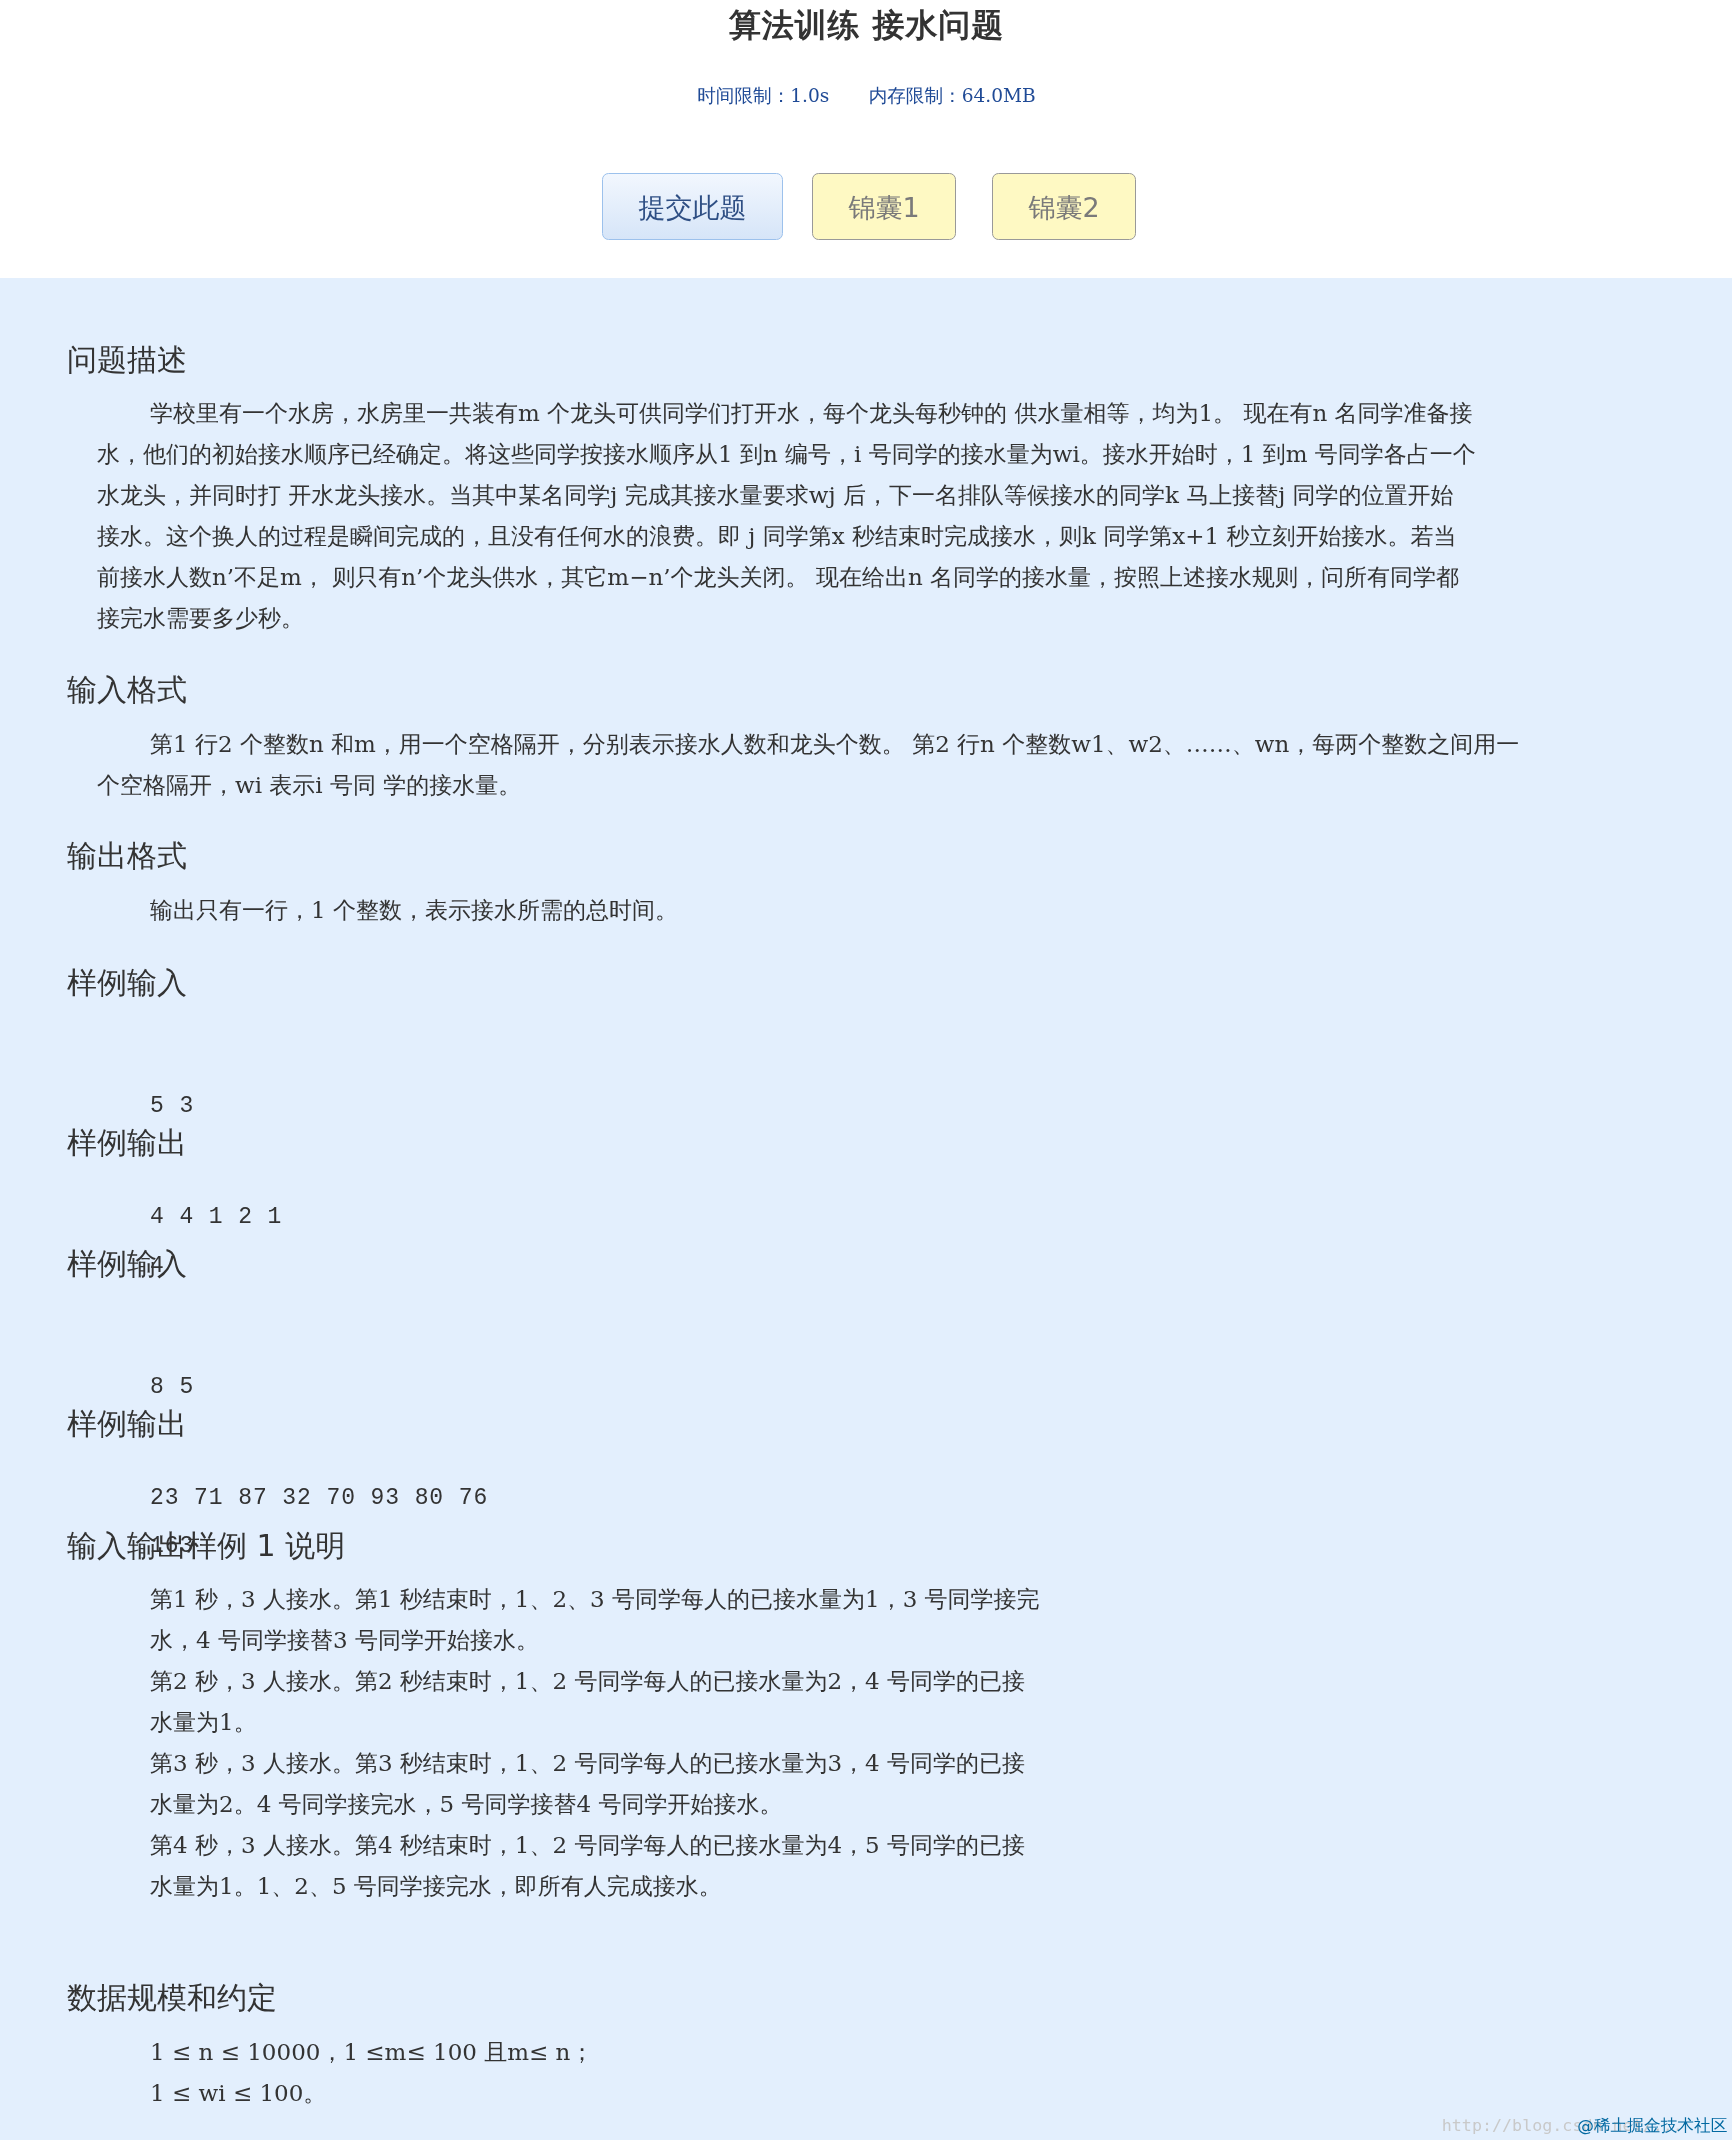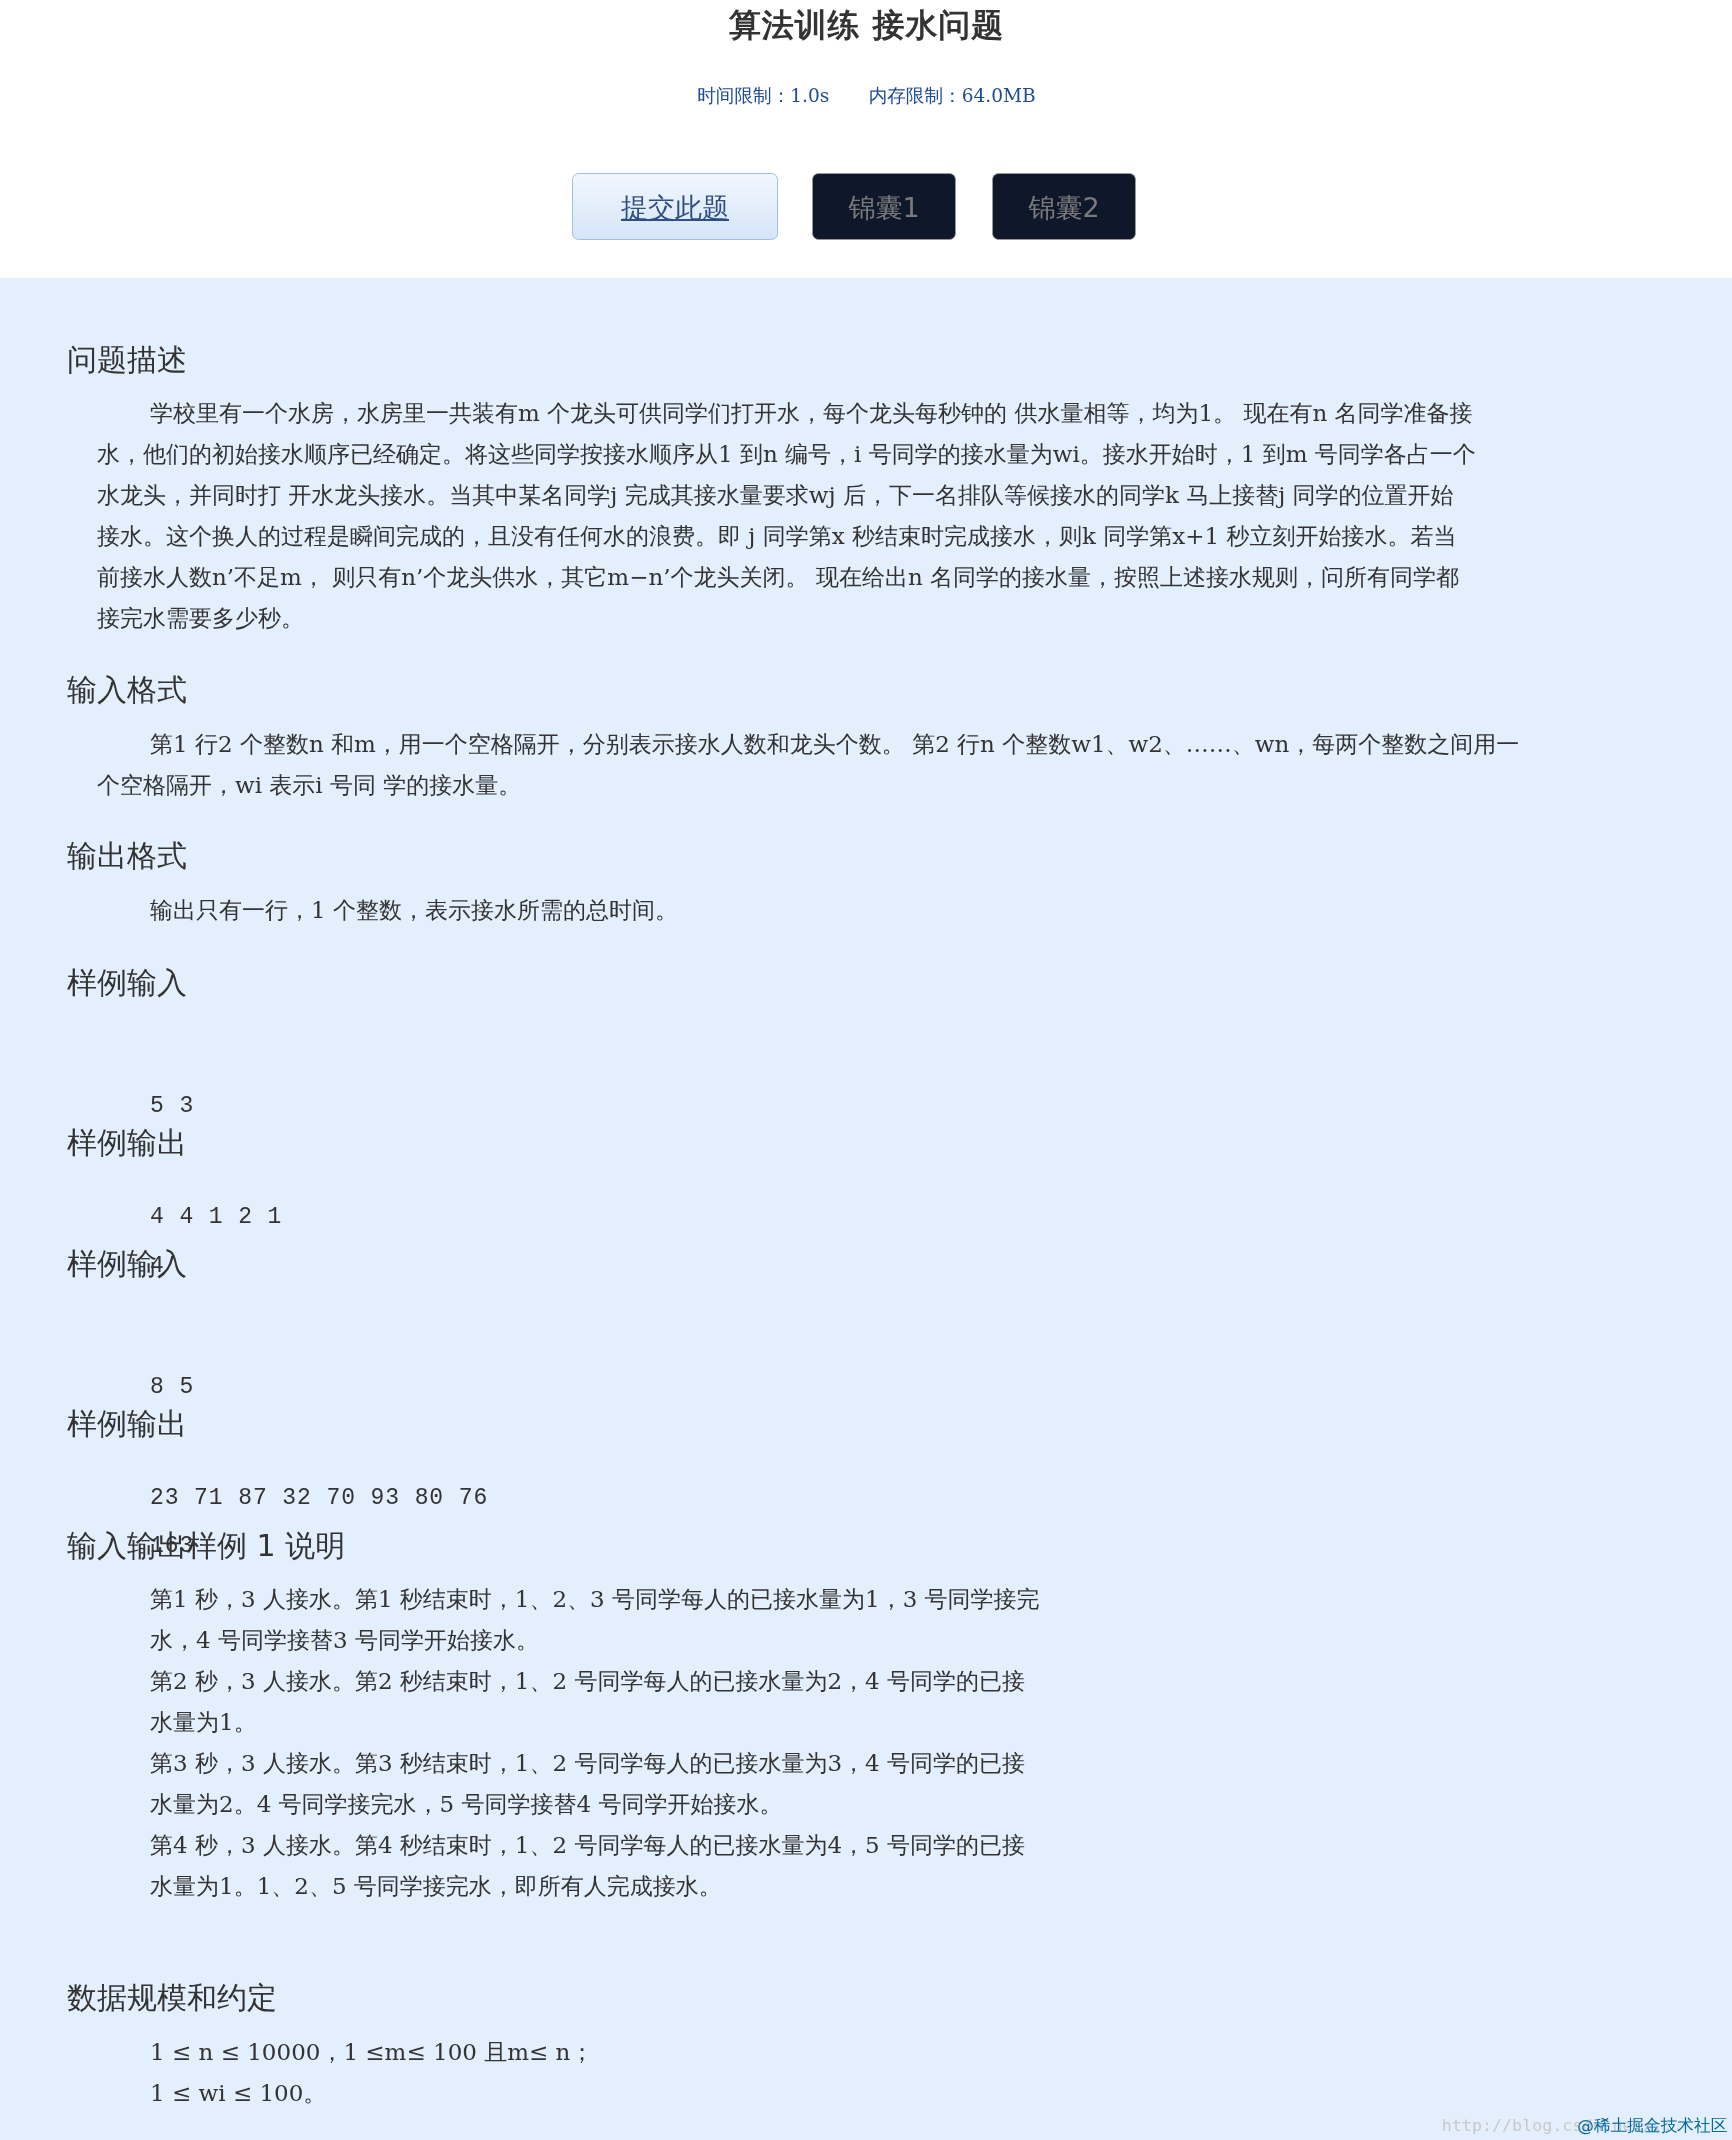--- a/index.html
+++ b/index.html
@@ -47,31 +47,30 @@
     top: 0;
     height: 67px;
     border-radius: 6.5px;
     font-size: 27px;
     line-height: 67px;
     text-align: center;
     box-sizing: border-box;
     cursor: pointer;
   }
   .btn-submit {
-    left: 572px;
-    width: 206px;
+    left: 602px;
+    width: 181px;
     border: 1.9px solid #9cc1ec;
     background: linear-gradient(#f2f7fe, #d6e5f8);
     color: #2f4f84;
-    text-decoration: underline;
   }
   .btn-gray {
     width: 144px;
     border: 1.9px solid #999999;
-    background: #0f172a;
+    background: #fef9c3;
     color: #7a7a7a;
   }
   .btn-hint1 { left: 812px; }
   .btn-hint2 { left: 992px; }
 
   .content {
     position: absolute;
     top: 278px;
     left: 0;
     width: 1733px;

